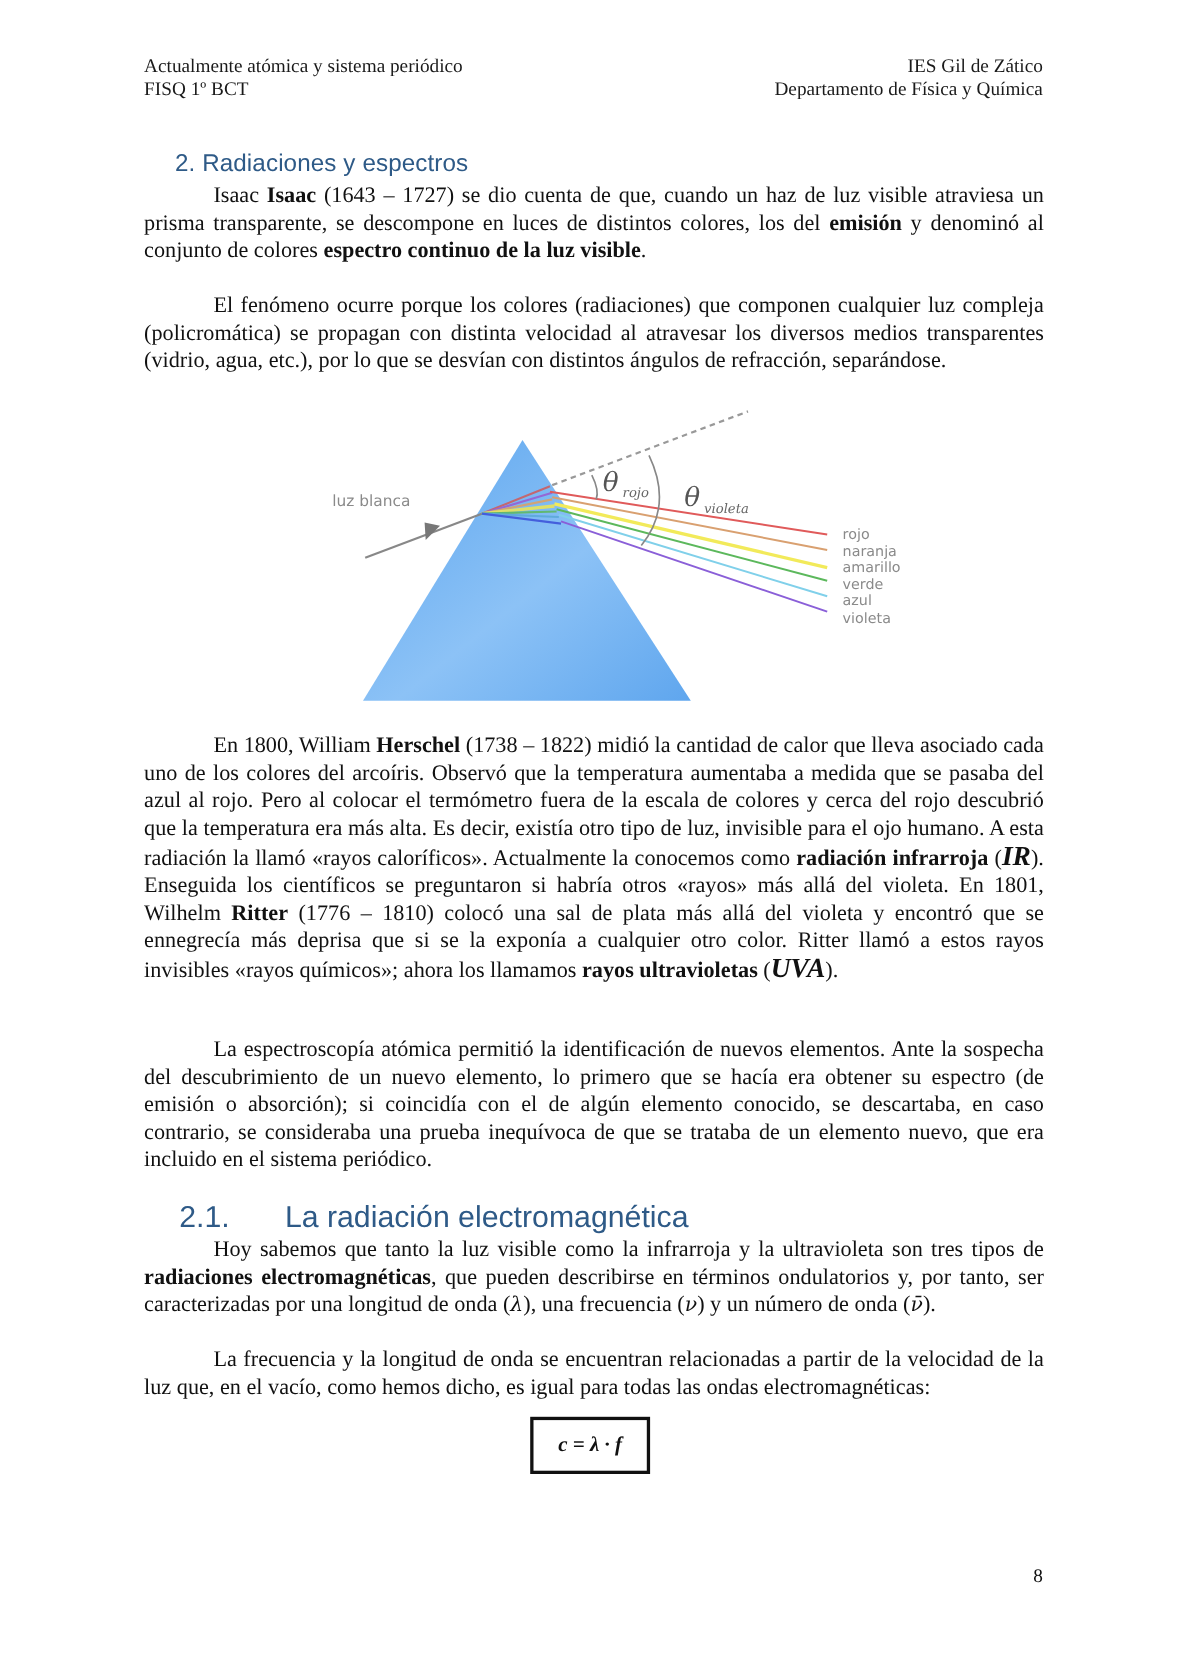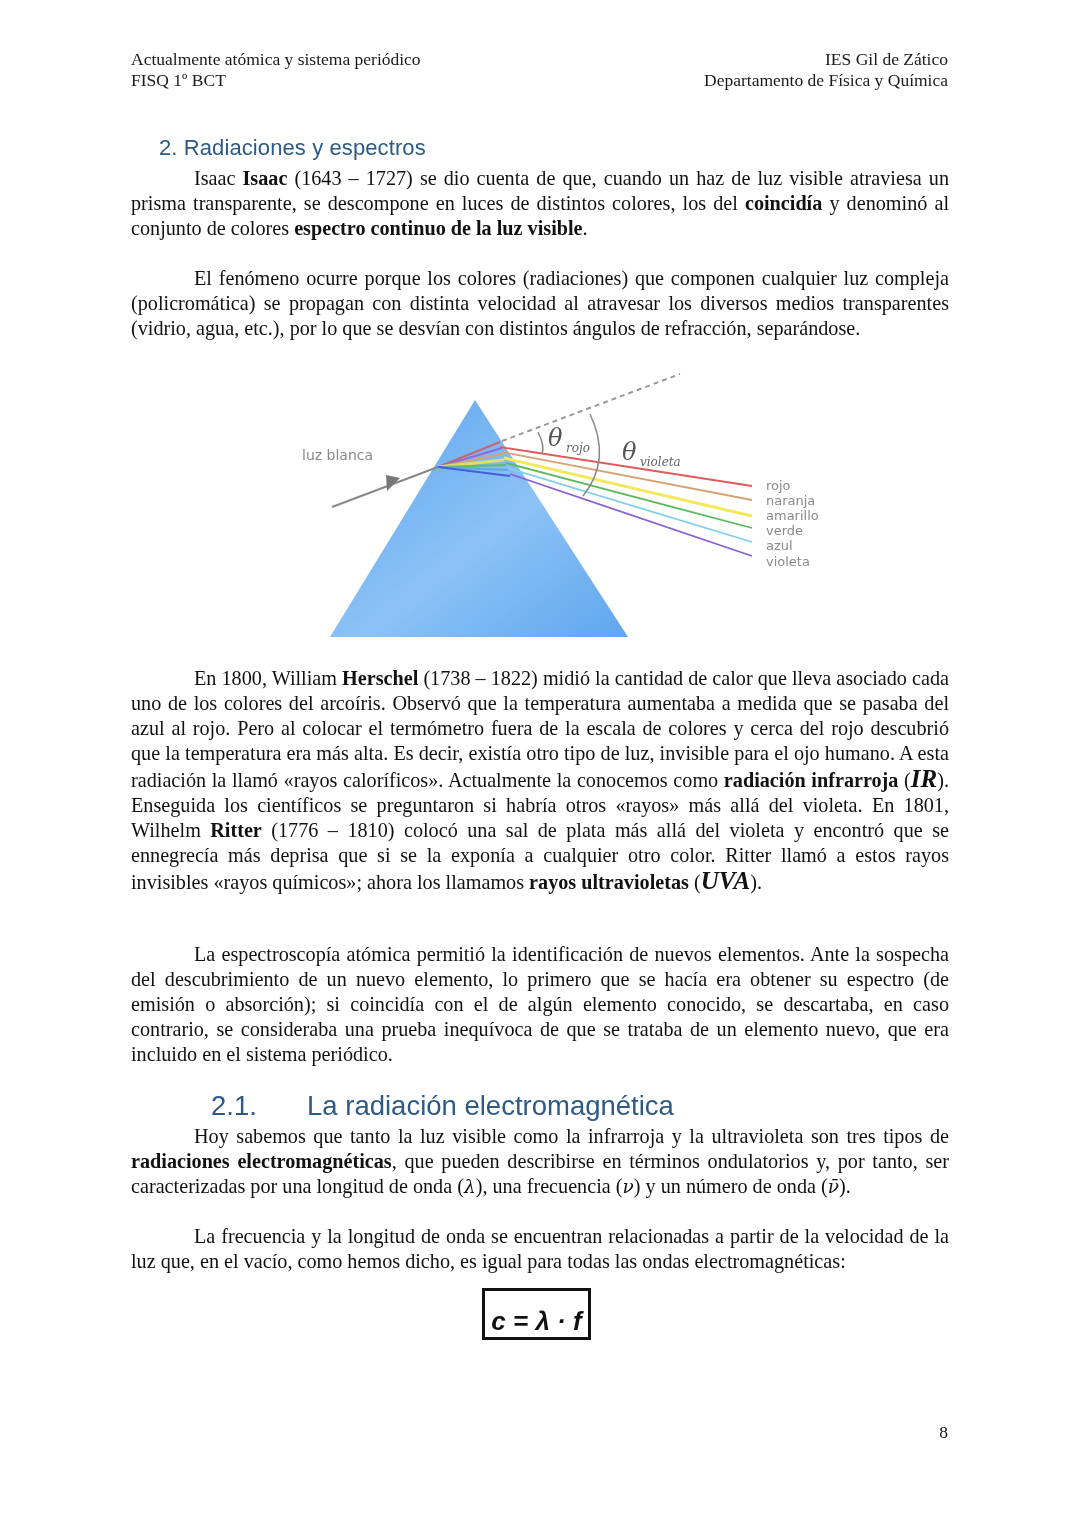--- a/index.html
+++ b/index.html
@@ -6,30 +6,30 @@
   body { width: 1080px; height: 1527px; position: relative; overflow: hidden;
          font-family: "Liberation Serif", "DejaVu Serif", serif; color: #111; }
   .page { position: absolute; left: 0; top: 0; width: 1080px; height: 1527px; }
   .hdr { position: absolute; top: 49px; font-size: 17.5px; line-height: 21px; color: #1a1a1a; }
   .hdr-left { left: 131px; }
   .hdr-right { right: 132px; text-align: right; }
   .h1 { position: absolute; left: 131px; top: 130px; font-family: "Liberation Sans", "DejaVu Sans", sans-serif;
         font-size: 22px; color: #2e5a87; letter-spacing: 0.1px; line-height: 36px; margin-left: 28px; }
   .h2 { position: absolute; left: 163px; top: 1088px; font-family: "Liberation Sans", "DejaVu Sans", sans-serif;
         font-size: 27.5px; color: #2e5a87; line-height: 36px; }
-  .h2 .num { display: inline-block; width: 96px; margin-left: 48px; }
+  .h2 .num { display: inline-block; width: 96px; }
   .para { position: absolute; left: 131px; width: 818px; font-size: 20.2px; line-height: 25px;
           text-align: justify; text-align-last: left; }
   .para .indent { display: inline-block; width: 63px; }
   .para b, .para strong { font-weight: bold; }
   .mi { font-style: italic; font-family: "DejaVu Serif", serif; font-size: 18.5px; }
   .mib { font-style: italic; font-weight: bold; font-family: Liberation Serif, serif; font-size: 25px; }
   .formula-box { position: absolute; left: 482px; top: 1288px; width: 103px; height: 46px;
-                 border: 3px solid #111; display: flex; align-items: flex-end; justify-content: center;
-                 font-family: Liberation Sans, sans-serif; font-style: italic; font-weight: bold; font-size: 26px; }
+                 border: 3px solid #111; display: flex; align-items: center; justify-content: center;
+                 font-family: Liberation Serif, serif; font-style: italic; font-weight: bold; font-size: 19px; }
   .center-line { position: absolute; left: 195px; top: 1350px; font-size: 20.2px; line-height: 25px; }
   .page-num { position: absolute; right: 132px; top: 1422px; font-size: 17.5px; }
   .figure { position: absolute; left: 290px; top: 370px; width: 560px; height: 280px; }
   .fig-label { font-family: "DejaVu Sans", "Liberation Sans", sans-serif; fill: #8a8a8a; }
 </style>
 </head>
 <body>
 
 <div class="page">
 
@@ -37,21 +37,21 @@
     <div>Actualmente atómica y sistema periódico</div>
     <div>FISQ 1º BCT</div>
   </div>
   <div class="hdr hdr-right">
     <div>IES Gil de Zático</div>
     <div>Departamento de Física y Química</div>
   </div>
 
   <div class="h1">2. Radiaciones y espectros</div>
 
-  <div class="para" style="top:166px"><span class="indent"></span><span>Isaac </span><b>Isaac</b><span> (1643 – 1727) se dio cuenta de que, cuando un haz de luz visible atraviesa un prisma transparente, se descompone en luces de distintos colores, los del </span><b>coincidía</b><span> y denominó al conjunto de colores </span><b>espectro continuo de la luz visible</b><span>.</span></div>
+  <div class="para" style="top:166px"><span class="indent"></span><span>Isaac </span><b>Isaac</b><span> (1643 – 1727) se dio cuenta de que, cuando un haz de luz visible atraviesa un prisma transparente, se descompone en luces de distintos colores, los del </span><b>emisión</b><span> y denominó al conjunto de colores </span><b>espectro continuo de la luz visible</b><span>.</span></div>
 
   <div class="para" style="top:266px"><span class="indent"></span><span>El fenómeno ocurre porque los colores (radiaciones) que componen cualquier luz compleja (policromática) se propagan con distinta velocidad al atravesar los diversos medios transparentes (vidrio, agua, etc.), por lo que se desvían con distintos ángulos de refracción, separándose.</span></div>
 
   <div class="figure">
     <svg width="560" height="280" viewBox="0 0 560 280">
       <defs>
         <linearGradient id="prismGrad" x1="0" y1="0" x2="1" y2="1">
           <stop offset="0" stop-color="#5aa4ee"></stop>
           <stop offset="0.55" stop-color="#8cc2f6"></stop>
           <stop offset="1" stop-color="#5fa6ee"></stop>

